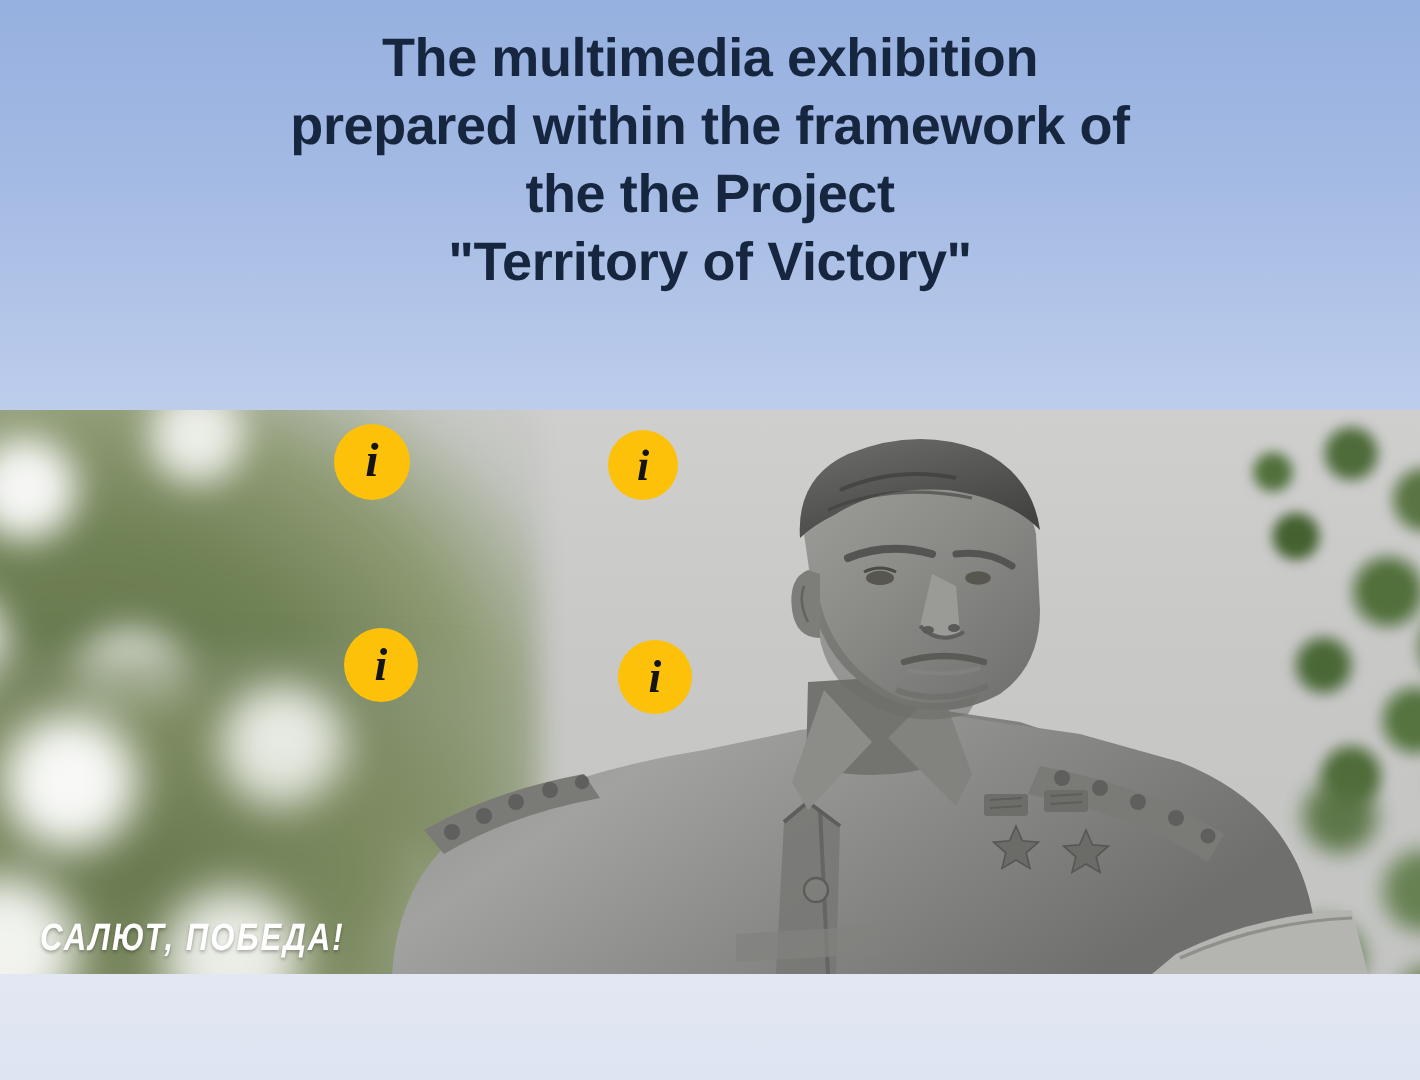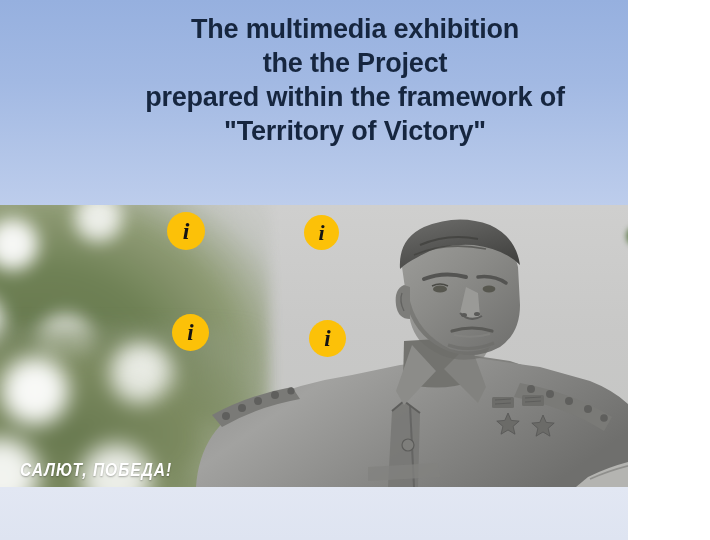--- a/index.html
+++ b/index.html
@@ -6,21 +6,21 @@
     margin: 0;
     padding: 0;
     background: #ffffff;
   }
   body {
     font-family: "Liberation Sans", sans-serif;
   }
 
   .slide {
     position: relative;
-    width: 628px;
+    width: 710px;
     height: 540px;
     overflow: hidden;
     background: #dfe5f2;
   }
 
   
   .header {
     position: absolute;
     left: 0;
     top: 0;
@@ -198,22 +198,22 @@
   }
 </style>
 </head>
 <body>
 
 <div class="slide">
 
   <div class="header">
     <div class="title-block">
       <span class="title-line">The multimedia exhibition</span>
+      <span class="title-line">prepared within the framework of</span>
       <span class="title-line">the the Project</span>
-      <span class="title-line">prepared within the framework of</span>
       <span class="title-line">"Territory of Victory"</span>
     </div>
   </div>
 
   <div class="photo">
     <div class="sky"></div>
     <div class="foliage-left"></div>
     <div class="foliage-left-2"></div>
     <div class="foliage-right"></div>
     <div class="foliage-right-low"></div>

